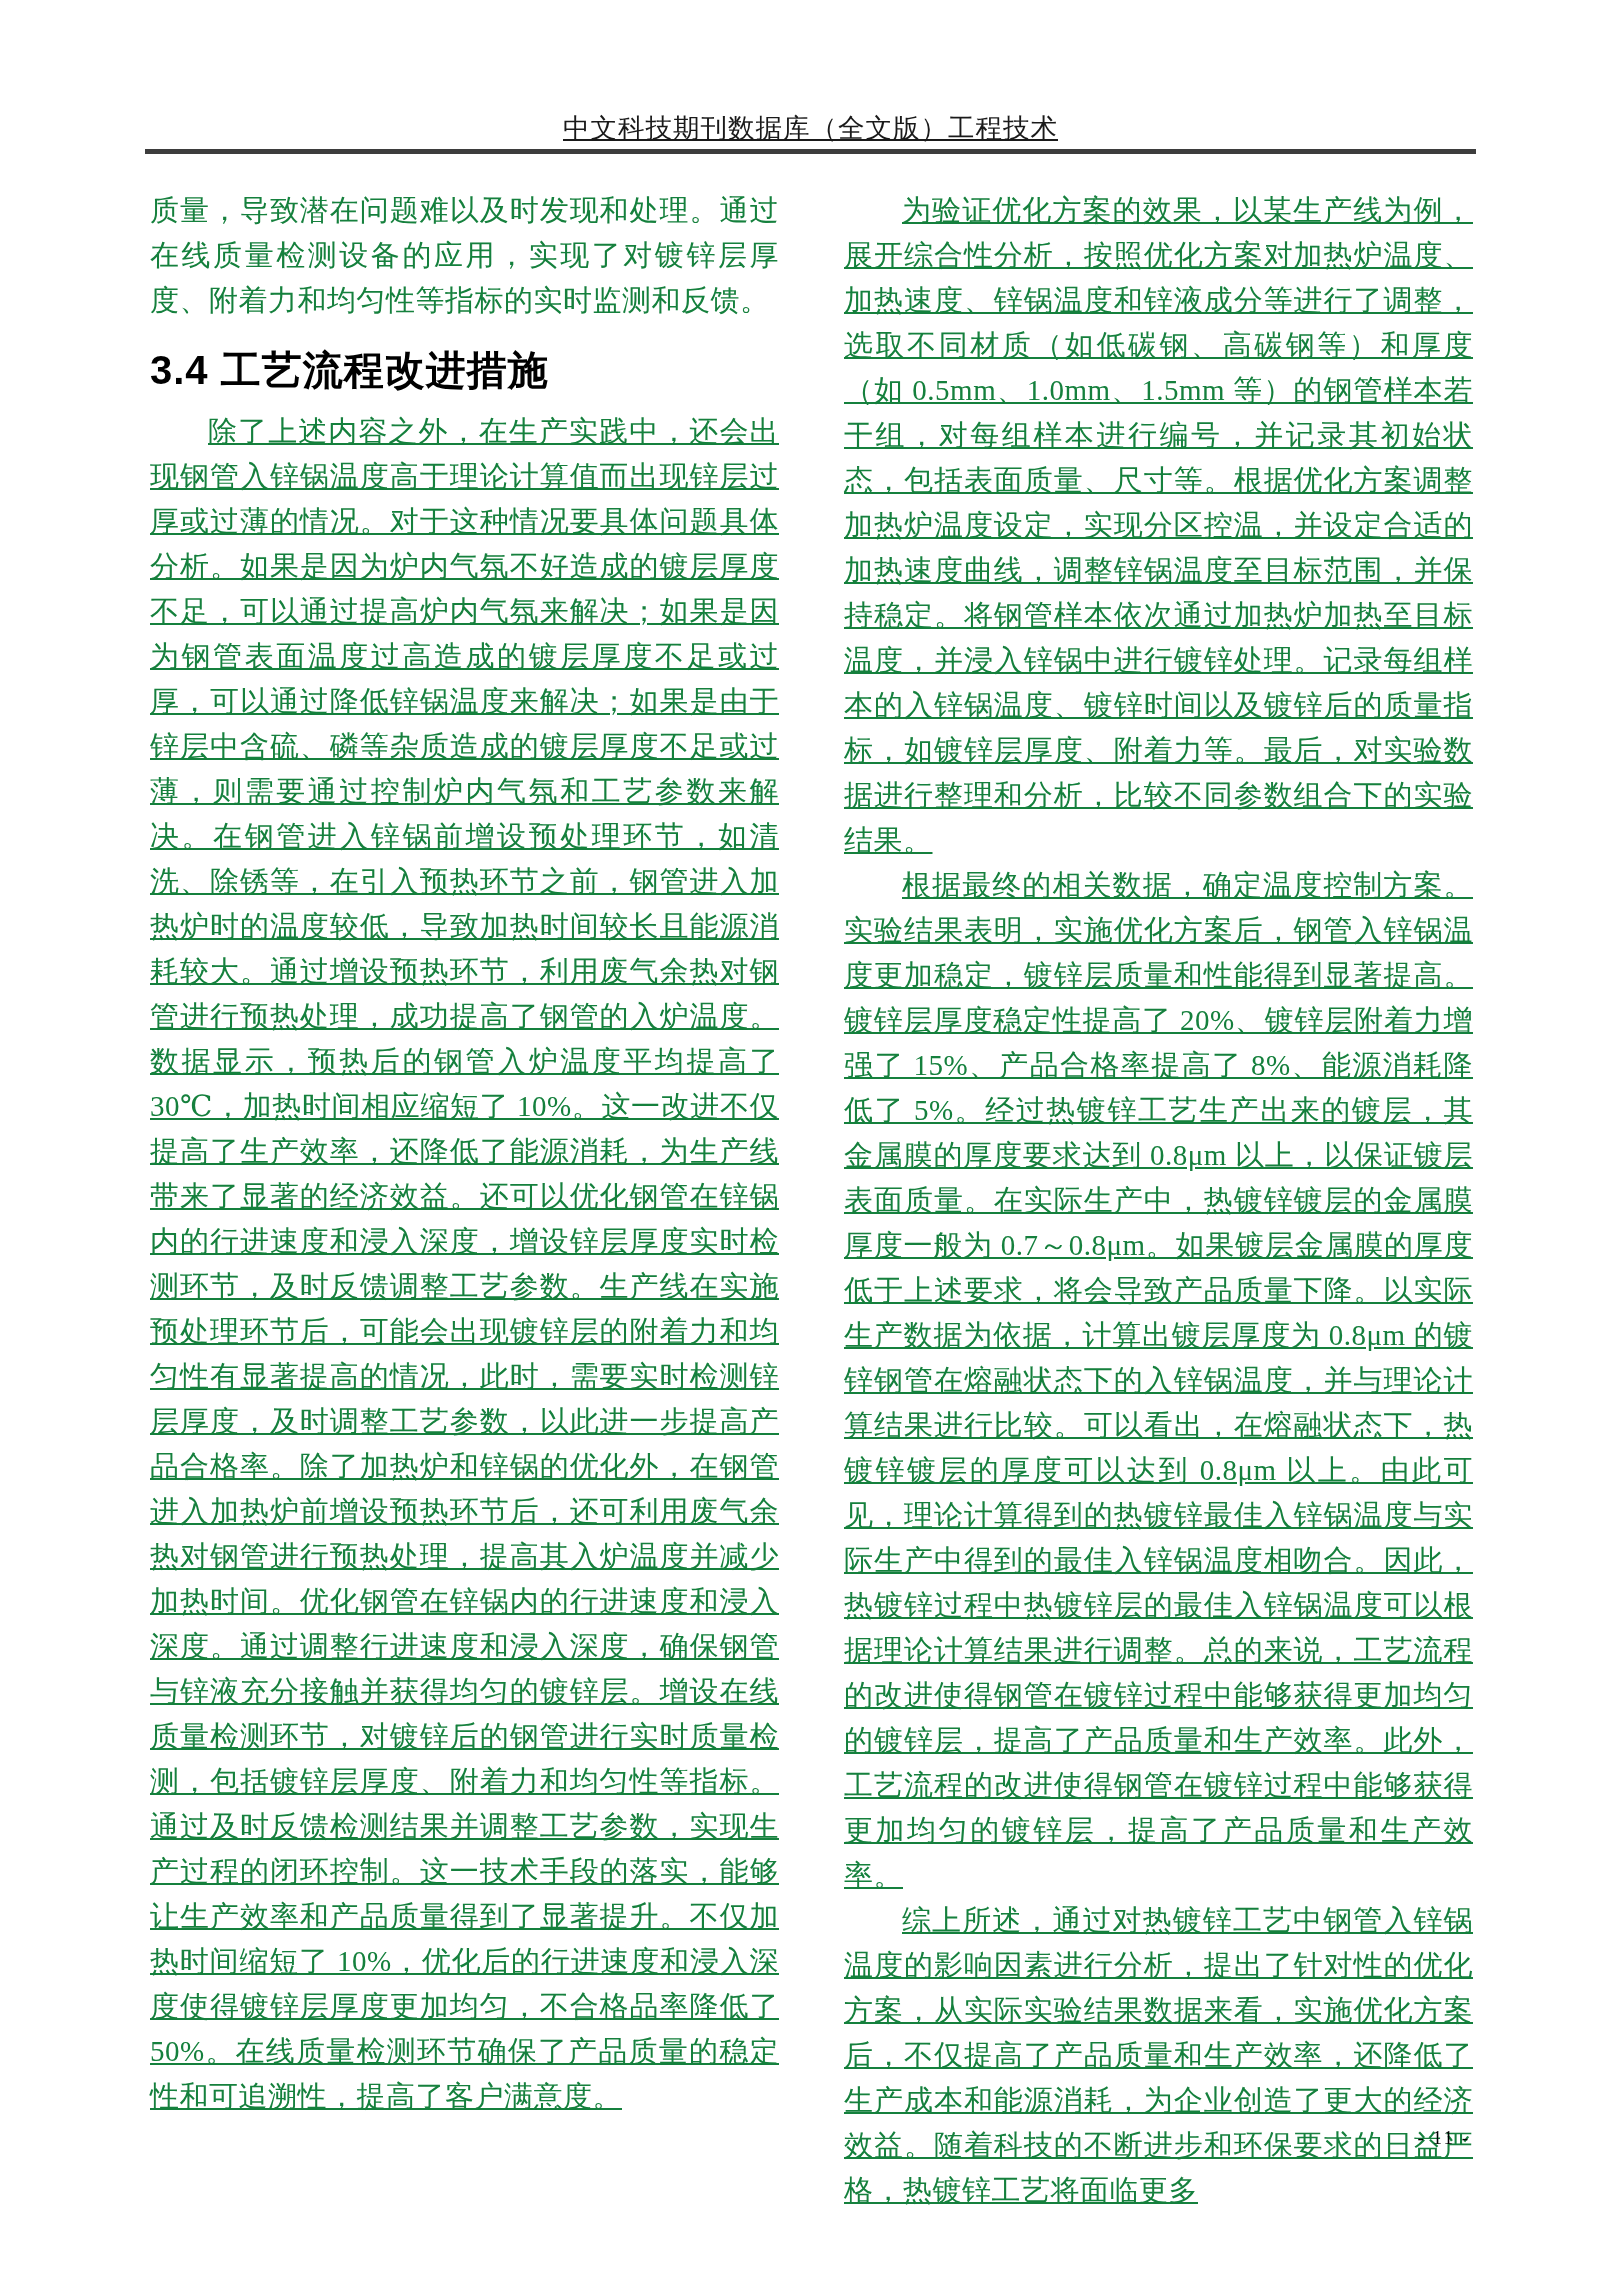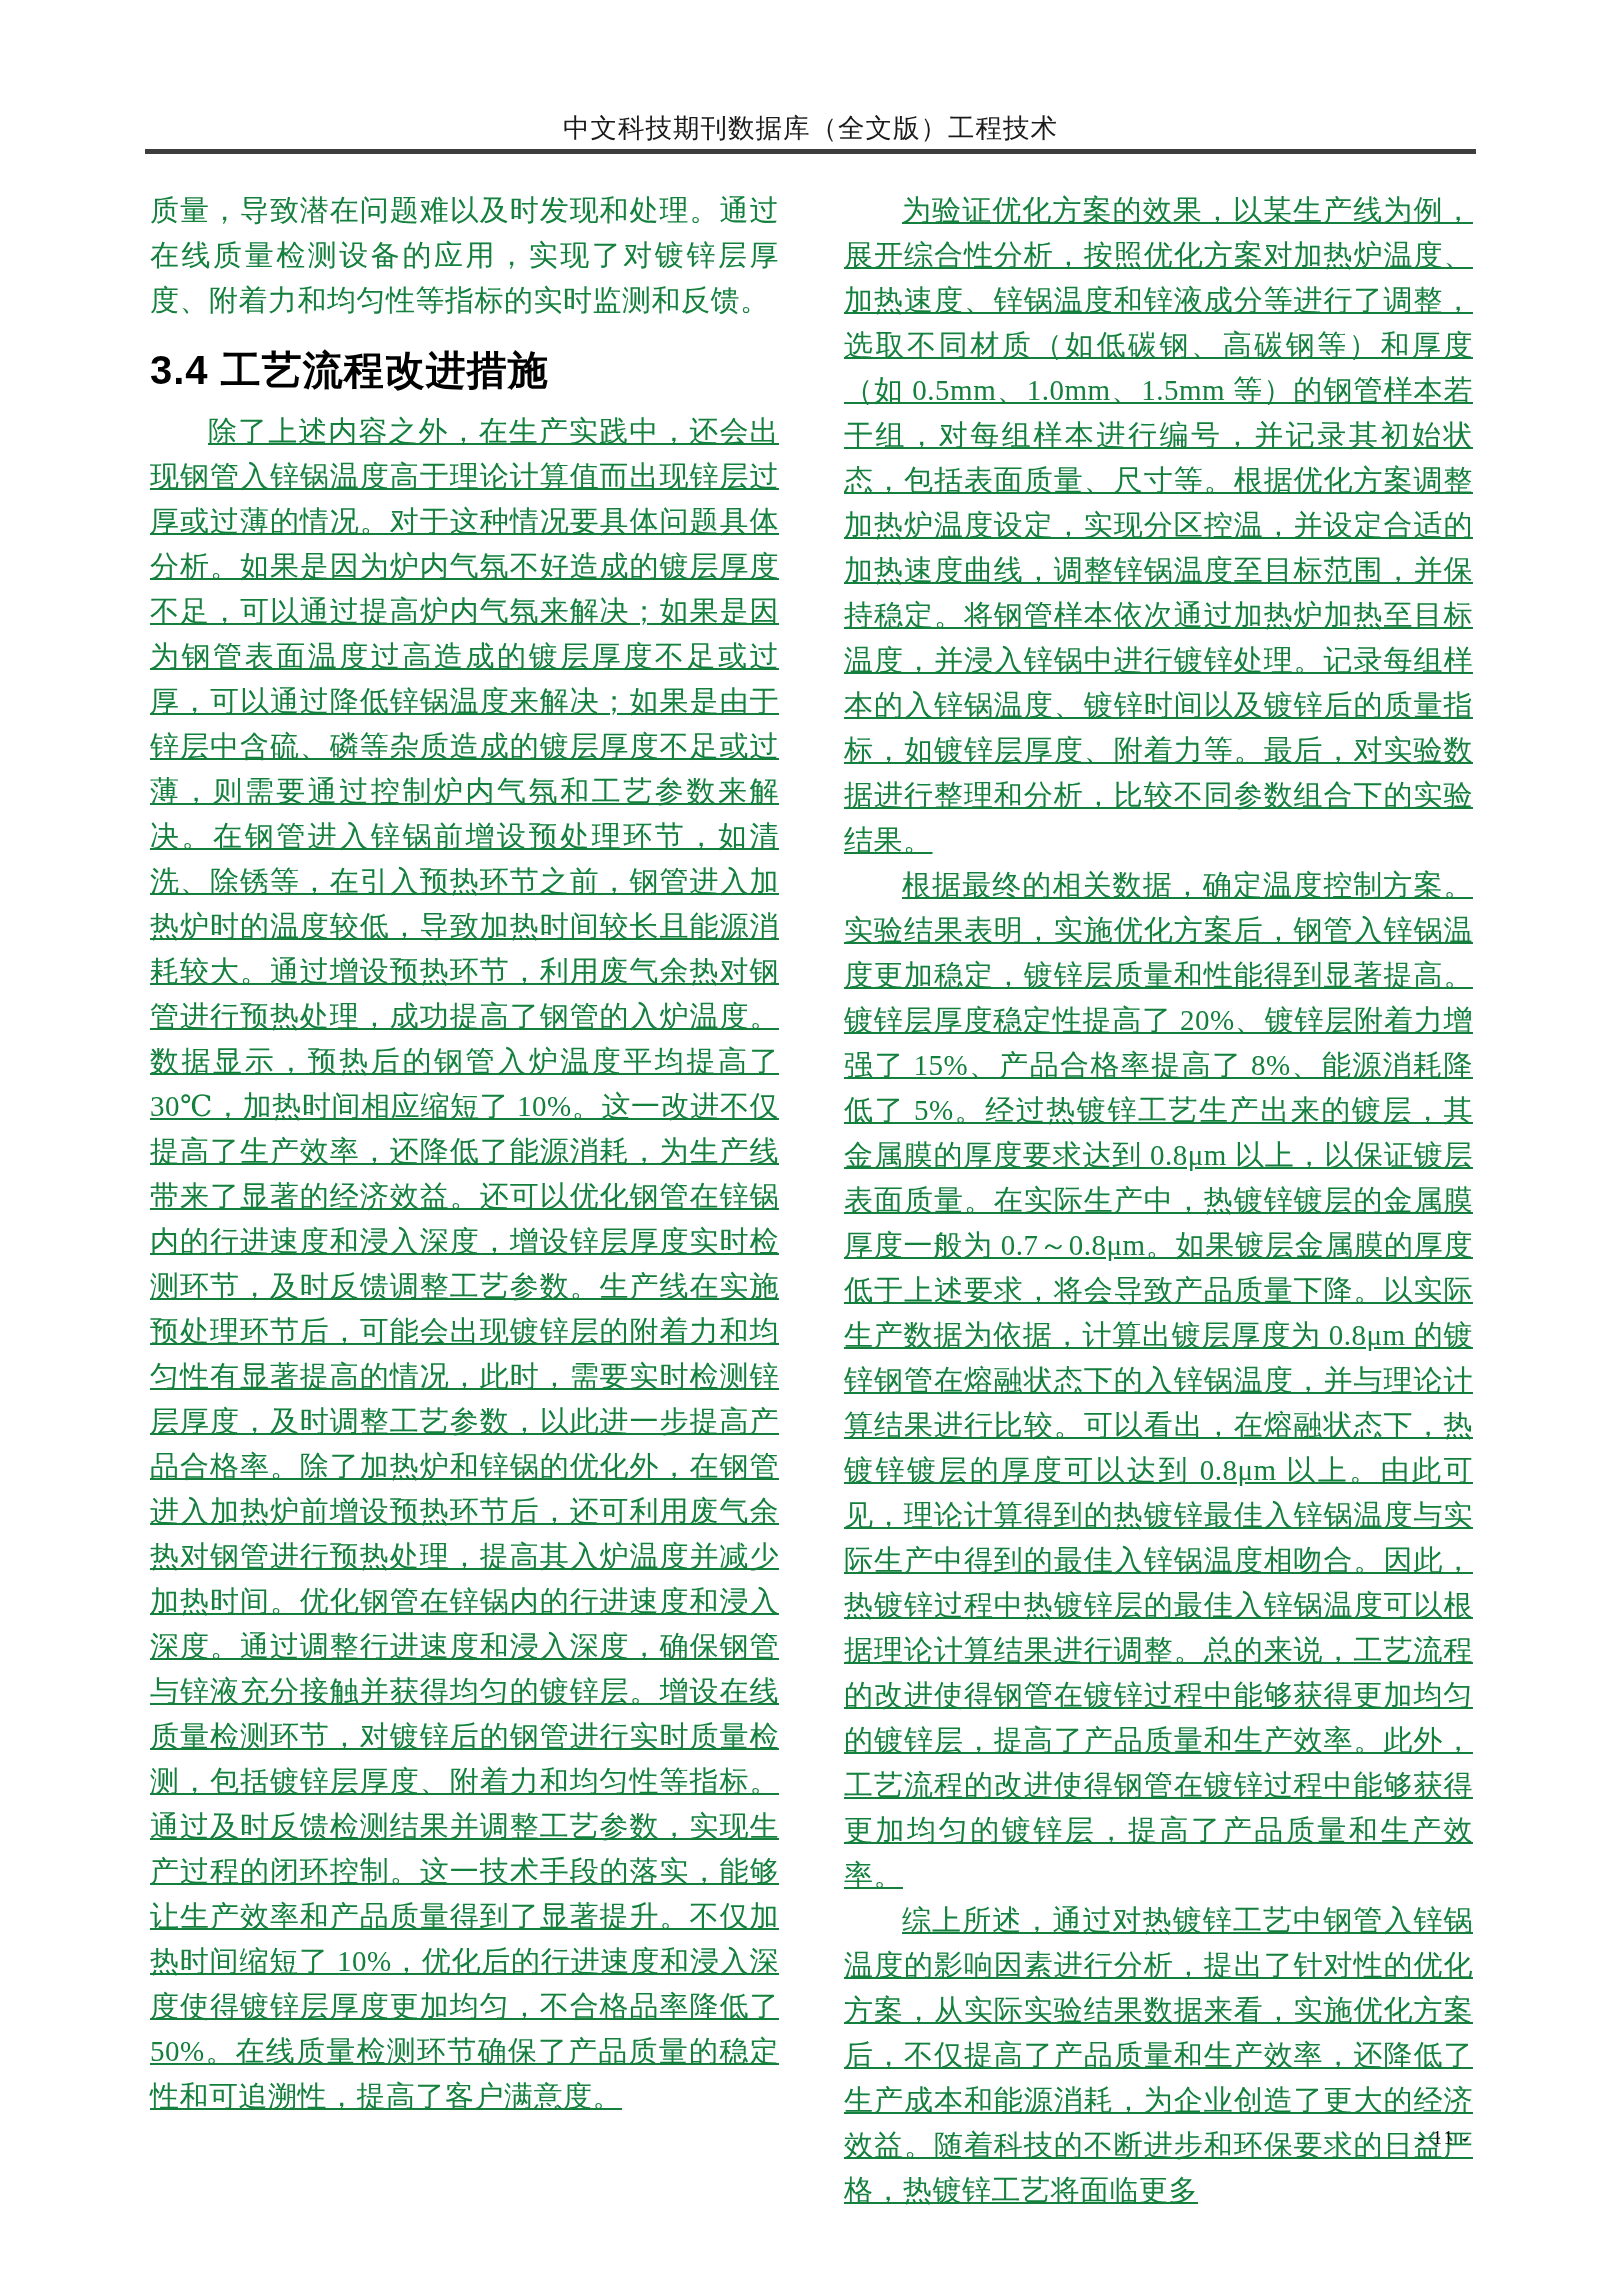--- a/index.html
+++ b/index.html
@@ -18,20 +18,21 @@
   }
   .page-header {
     position: absolute;
     top: 110px;
     left: 0;
     width: 100%;
     text-align: center;
     font-size: 26.5px;
     letter-spacing: 1px;
     color: #1a1a1a;
+    text-decoration: underline;
   }
   .header-rule {
     position: absolute;
     top: 149px;
     left: 145px;
     width: 1331px;
     height: 4.9px;
     background: #3d3d3d;
   }
   .content {

